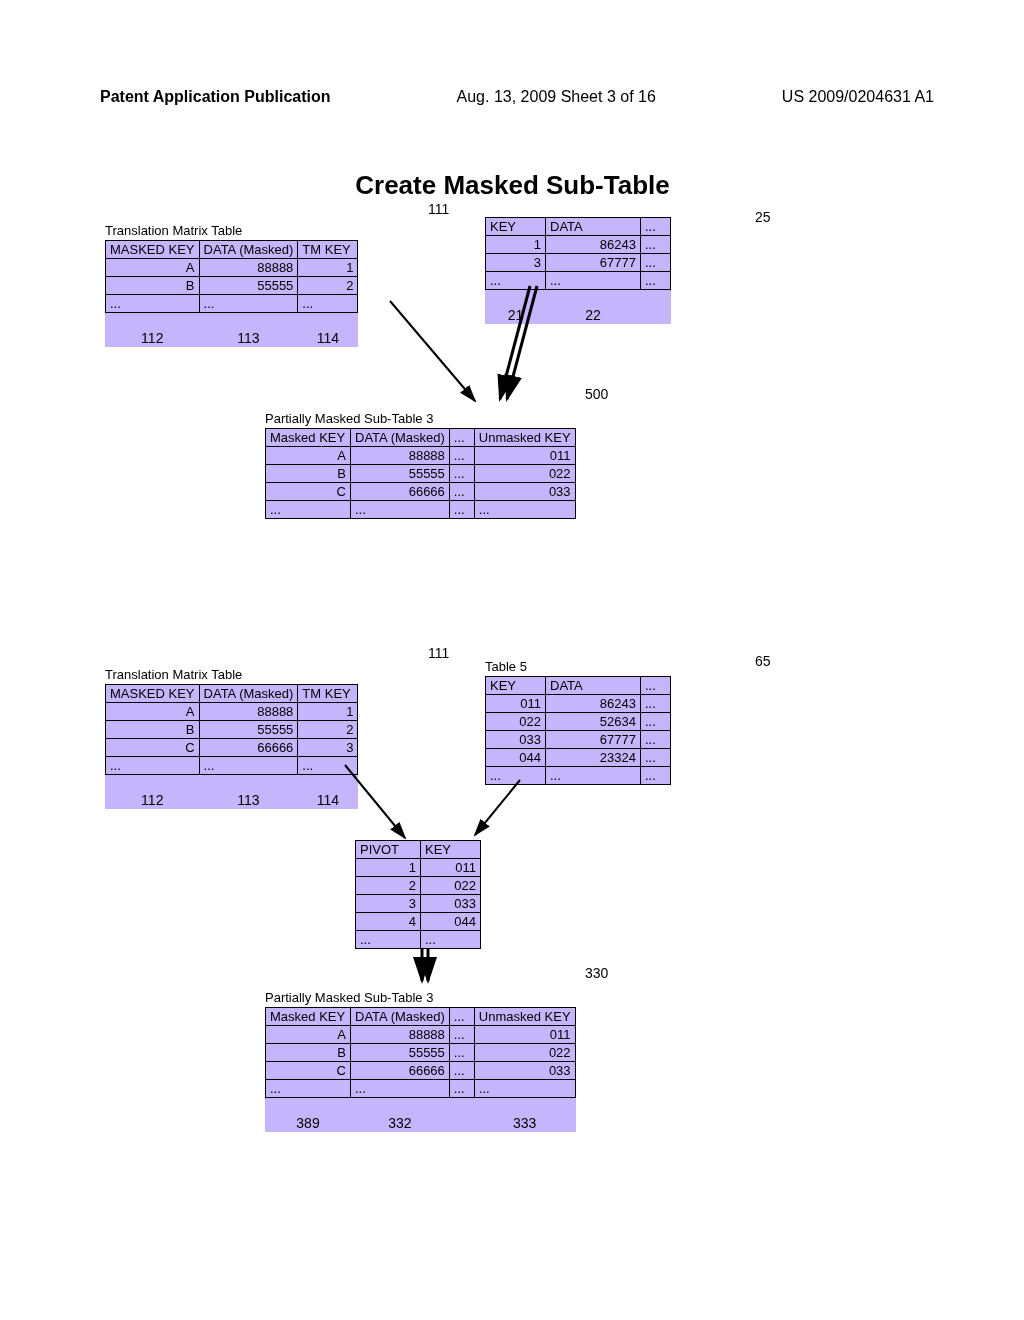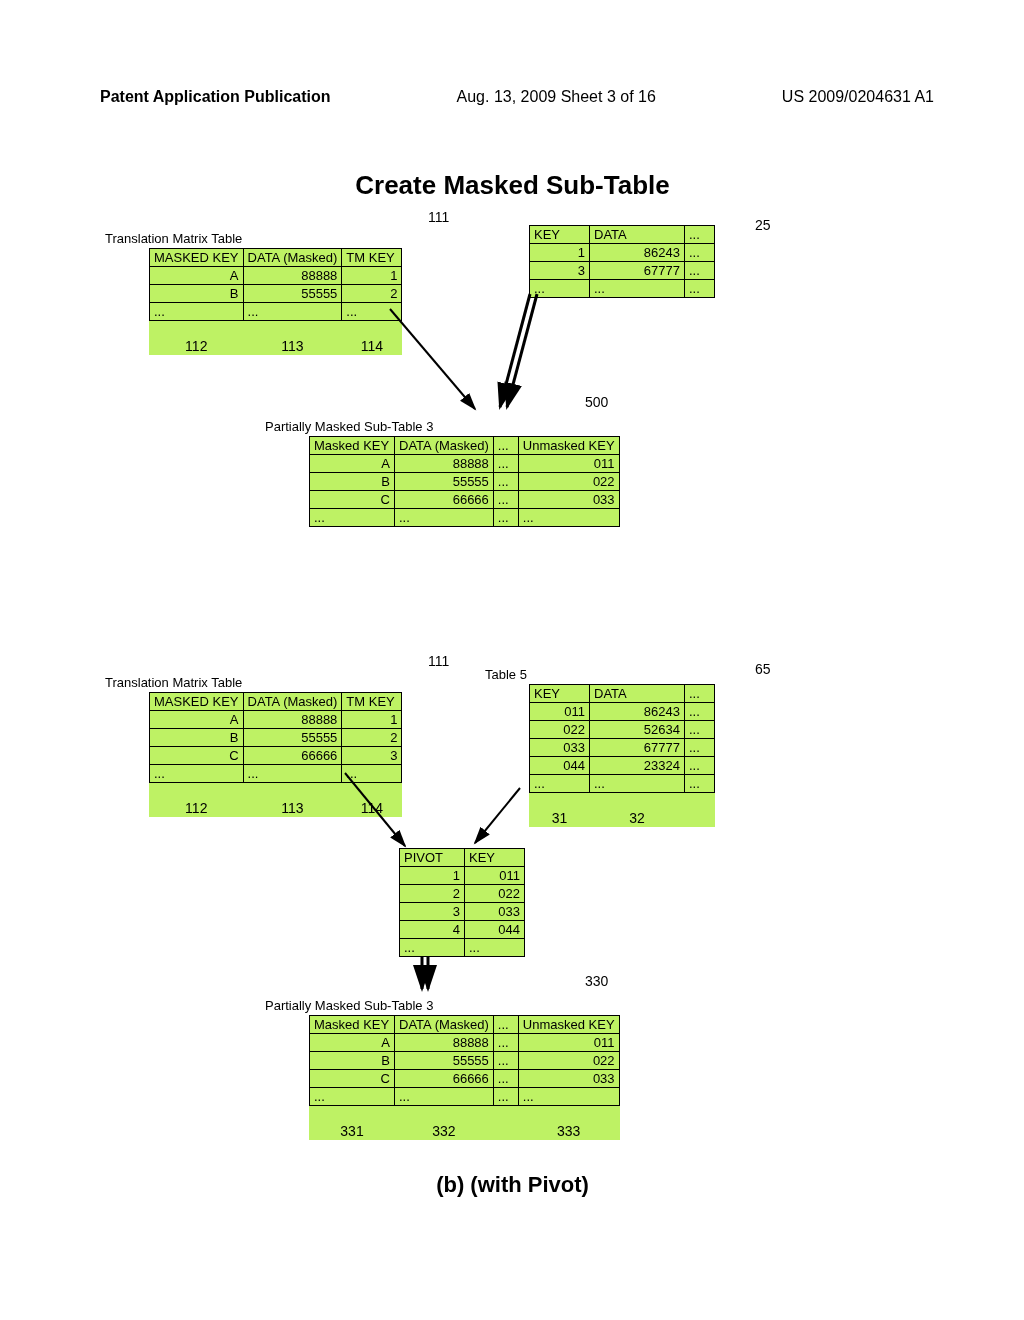--- a/index.html
+++ b/index.html
@@ -29,29 +29,27 @@
     position: absolute;
     top: 170px;
     left: 95px;
     width: 835px;
   }
 
   .main-title {
     text-align: center;
     font-size: 26px;
     font-weight: bold;
-    margin-bottom: 8px;
   }
 
   
   .dt {
     border-collapse: collapse;
     font-size: 13px;
-    background: #bef264;
-    margin-left: 44px;
+    background: #c4b5fd;
   }
   .dt th, .dt td {
     border: 1px solid #000;
     padding: 1px 4px;
     text-align: right;
     white-space: nowrap;
     height: 17px;
     line-height: 15px;
   }
   .dt th { font-weight: normal; text-align: left; }
@@ -169,20 +167,25 @@
         <tr>
               <td>3</td>
               <td>67777</td>
               <td class="left">...</td>
             </tr>
         <tr>
               <td class="left">...</td>
               <td class="left">...</td>
               <td class="left">...</td>
             </tr>
+        <tr class="refrow">
+          <td>21</td>
+          <td>22</td>
+          <td></td>
+        </tr>
       </tbody>
         </table>
     </div>
 
     <svg class="flow" style="left:260px; top:60px;" width="200" height="160">
       <defs>
           <marker id="ah1" markerWidth="10" markerHeight="10" refX="8" refY="3" orient="auto">
             <path d="M0,0 L0,6 L9,3 z" fill="#000"></path>
           </marker>
         </defs>
@@ -310,25 +313,20 @@
         <tr>
               <td>044</td>
               <td>23324</td>
               <td class="left">...</td>
             </tr>
         <tr>
               <td class="left">...</td>
               <td class="left">...</td>
               <td class="left">...</td>
             </tr>
-        <tr class="refrow">
-          <td>31</td>
-          <td>32</td>
-          <td></td>
-        </tr>
       </tbody>
         </table>
     </div>
 
     <svg class="flow" style="left:240px; top:115px;" width="100" height="90">
       <defs>
           <marker id="ah3" markerWidth="10" markerHeight="10" refX="8" refY="3" orient="auto">
             <path d="M0,0 L0,6 L9,3 z" fill="#000"></path>
           </marker>
         </defs>
@@ -414,25 +412,24 @@
               <td class="left">...</td>
               <td>033</td>
             </tr>
         <tr>
               <td class="left">...</td>
               <td class="left">...</td>
               <td class="left">...</td>
               <td class="left">...</td>
             </tr>
         <tr class="refrow">
-          <td>331</td>
+          <td>389</td>
           <td>332</td>
           <td></td>
           <td>333</td>
         </tr>
       </tbody>
         </table>
     </div>
 
-    <div class="section-caption" style="position:absolute; left:0; right:0; top:505px;">(b) (with Pivot)</div>
   </div>
 
 </div>
 
 </body></html>

